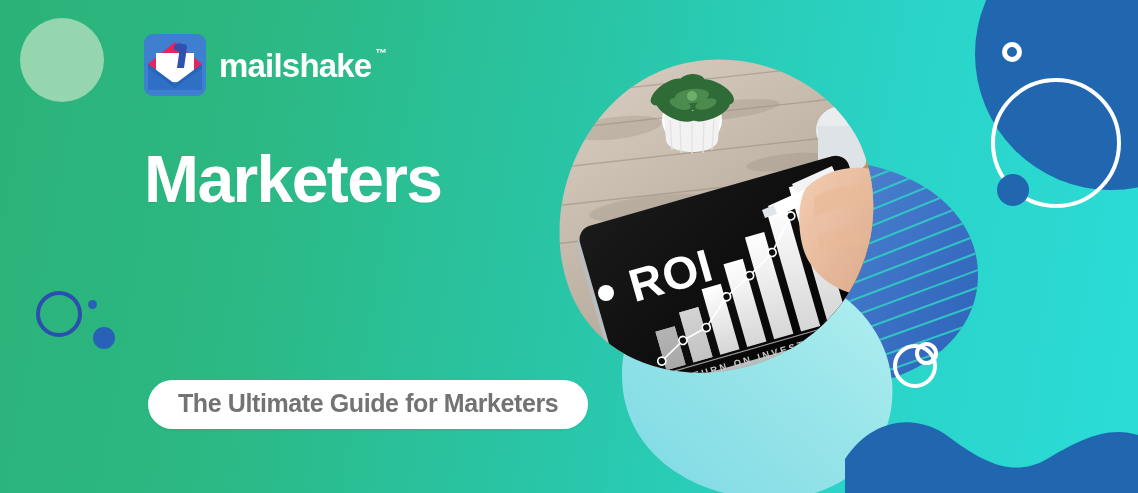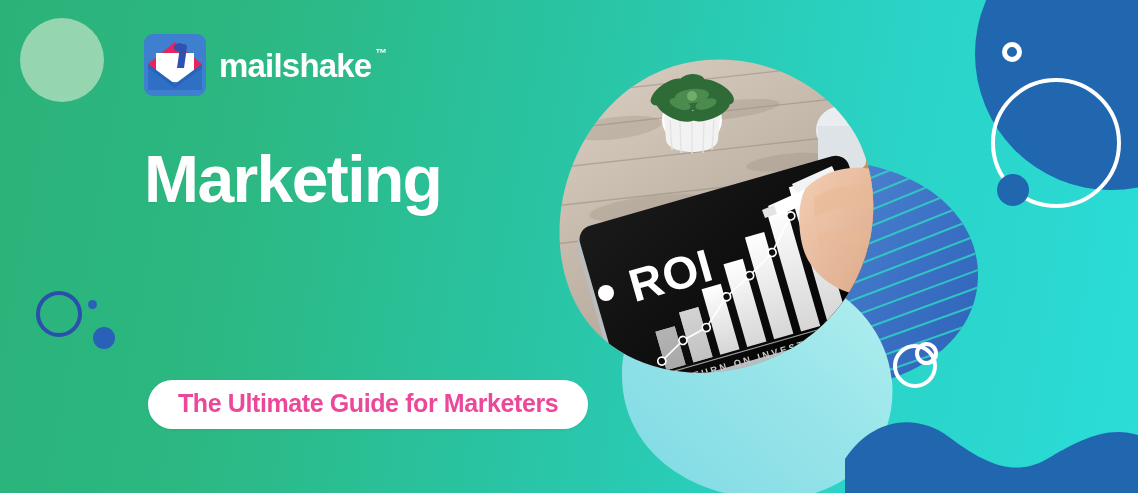--- a/index.html
+++ b/index.html
@@ -140,21 +140,21 @@
     text-shadow:0 1px 1px rgba(0,0,0,.05);
   }
   .headline .hl-line{ display:block; white-space:nowrap; }
 
   
   .pill{
     position:absolute; left:148px; top:380px;
     background:#ffffff;
     border-radius:26px;
     padding:11px 30px 13px 30px;
-    color:#ec4899;
+    color:#737373;
     font-size:25px;
     font-weight:bold;
     letter-spacing:-0.4px;
     line-height:1;
     white-space:nowrap;
     box-shadow:0 1px 3px rgba(0,0,0,.06);
   }
 </style>
 </head>
 <body>
@@ -368,18 +368,18 @@
         <path d="M34,9 C40,9 43,13 42,20 L40,34 L33,34 L35,20 C35,16 34,15 31,16 Z" fill="#2f52b0"></path>
         <rect x="30" y="10" width="13" height="7" rx="3.5" fill="#2f52b0"></rect>
       </svg>
     </span>
     <span class="logo-word">
       <span>mailshake</span><span class="logo-tm">™</span>
     </span>
   </div>
 
   <h1 class="headline">
-    <span class="hl-line">Marketing</span>
+    <span class="hl-line">Marketers</span>
   </h1>
 
   <div class="pill">The Ultimate Guide for Marketers</div>
 
 </div>
 
 </body></html>

